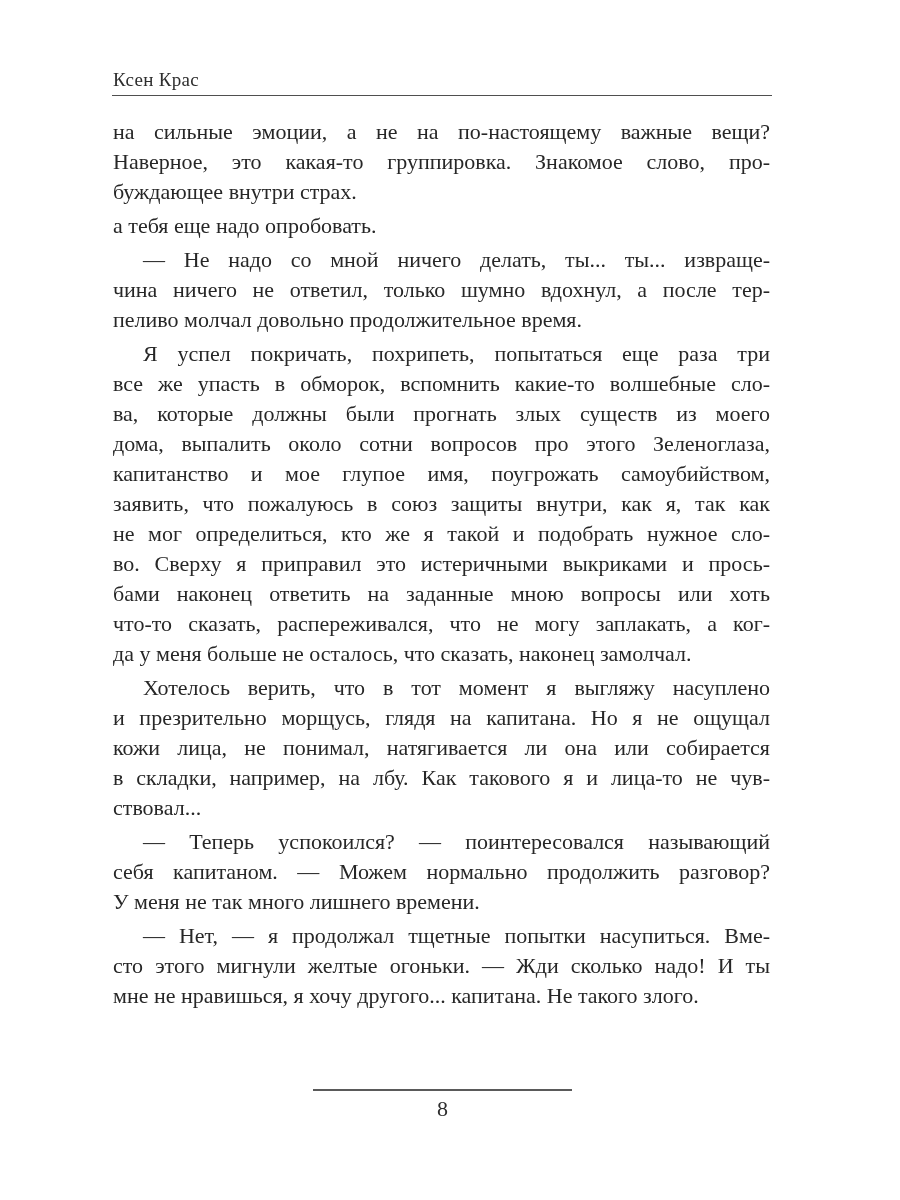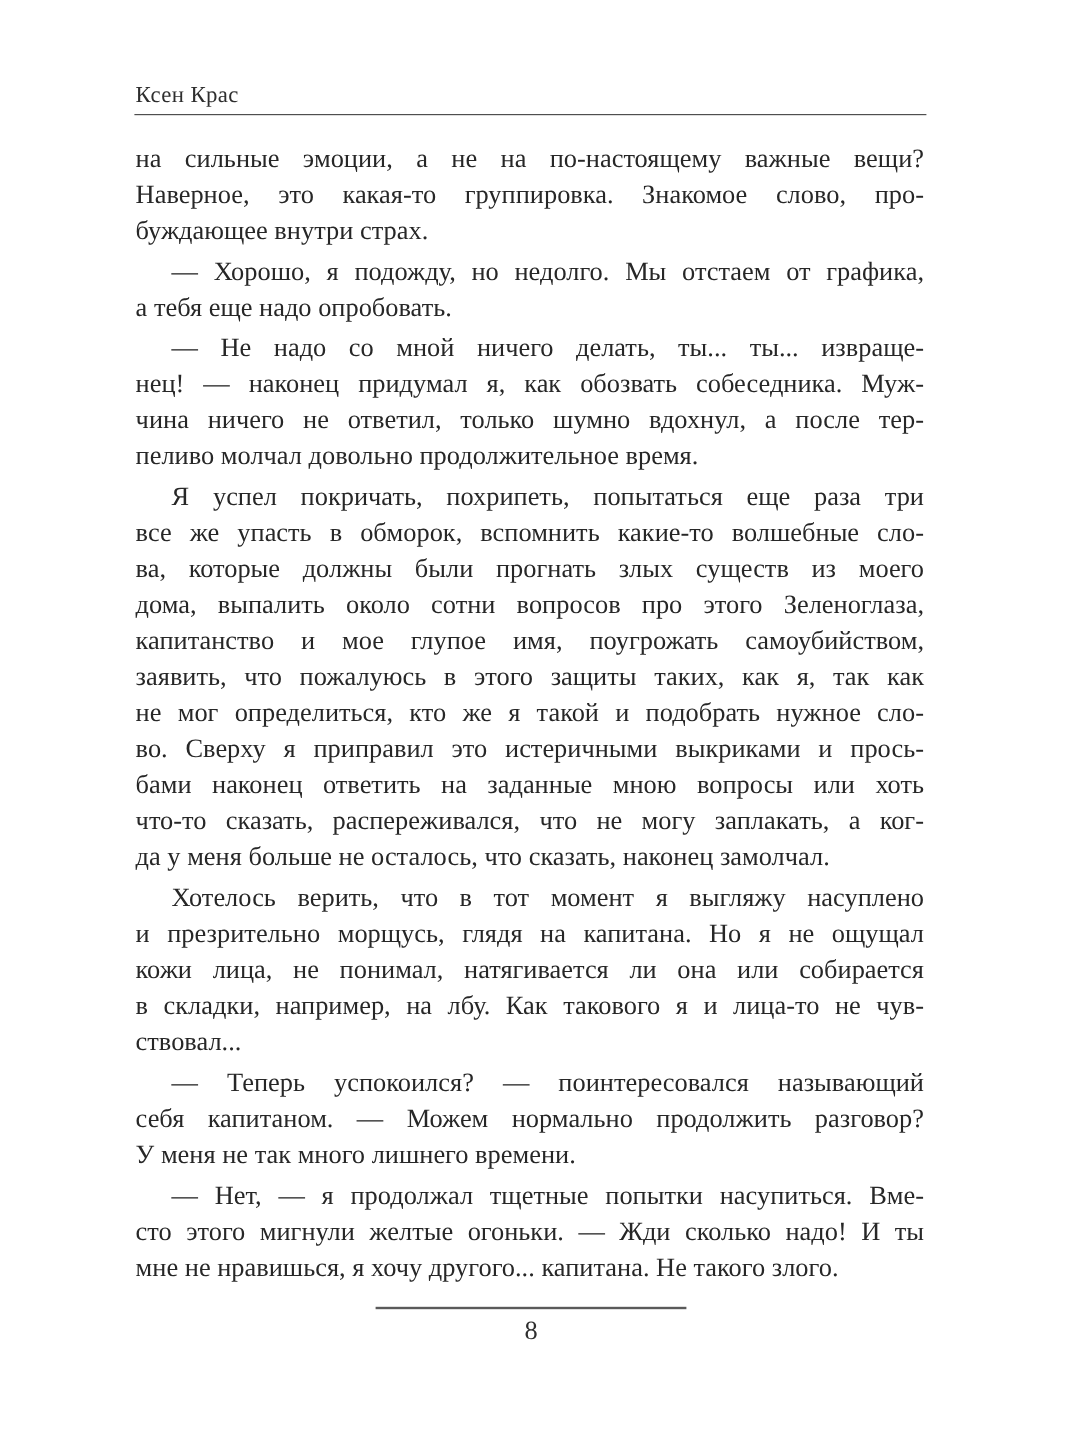--- a/index.html
+++ b/index.html
@@ -87,36 +87,34 @@
 
   <div class="header-rule"></div>
 
   <div class="text-block" id="text-block">
       <div class="paragraph">
         <div class="line first">на сильные эмоции, а не на по-настоящему важные вещи?</div>
         <div class="line">Наверное, это какая-то группировка. Знакомое слово, про-</div>
         <div class="line last">буждающее внутри страх.</div>
       </div>
       <div class="paragraph indent">
-        <div class="line first">— Хорошо, я подожду, но недолго. Мы отстаем от графика,</div>
         <div class="line last">а тебя еще надо опробовать.</div>
       </div>
       <div class="paragraph indent">
         <div class="line first">— Не надо со мной ничего делать, ты... ты... извраще-</div>
-        <div class="line">нец! — наконец придумал я, как обозвать собеседника. Муж-</div>
         <div class="line">чина ничего не ответил, только шумно вдохнул, а после тер-</div>
         <div class="line last">пеливо молчал довольно продолжительное время.</div>
       </div>
       <div class="paragraph indent">
         <div class="line first">Я успел покричать, похрипеть, попытаться еще раза три</div>
         <div class="line">все же упасть в обморок, вспомнить какие-то волшебные сло-</div>
         <div class="line">ва, которые должны были прогнать злых существ из моего</div>
         <div class="line">дома, выпалить около сотни вопросов про этого Зеленоглаза,</div>
         <div class="line">капитанство и мое глупое имя, поугрожать самоубийством,</div>
-        <div class="line">заявить, что пожалуюсь в этого защиты таких, как я, так как</div>
+        <div class="line">заявить, что пожалуюсь в союз защиты внутри, как я, так как</div>
         <div class="line">не мог определиться, кто же я такой и подобрать нужное сло-</div>
         <div class="line">во. Сверху я приправил это истеричными выкриками и прось-</div>
         <div class="line">бами наконец ответить на заданные мною вопросы или хоть</div>
         <div class="line">что-то сказать, распереживался, что не могу заплакать, а ког-</div>
         <div class="line last">да у меня больше не осталось, что сказать, наконец замолчал.</div>
       </div>
       <div class="paragraph indent">
         <div class="line first">Хотелось верить, что в тот момент я выгляжу насуплено</div>
         <div class="line">и презрительно морщусь, глядя на капитана. Но я не ощущал</div>
         <div class="line">кожи лица, не понимал, натягивается ли она или собирается</div>

